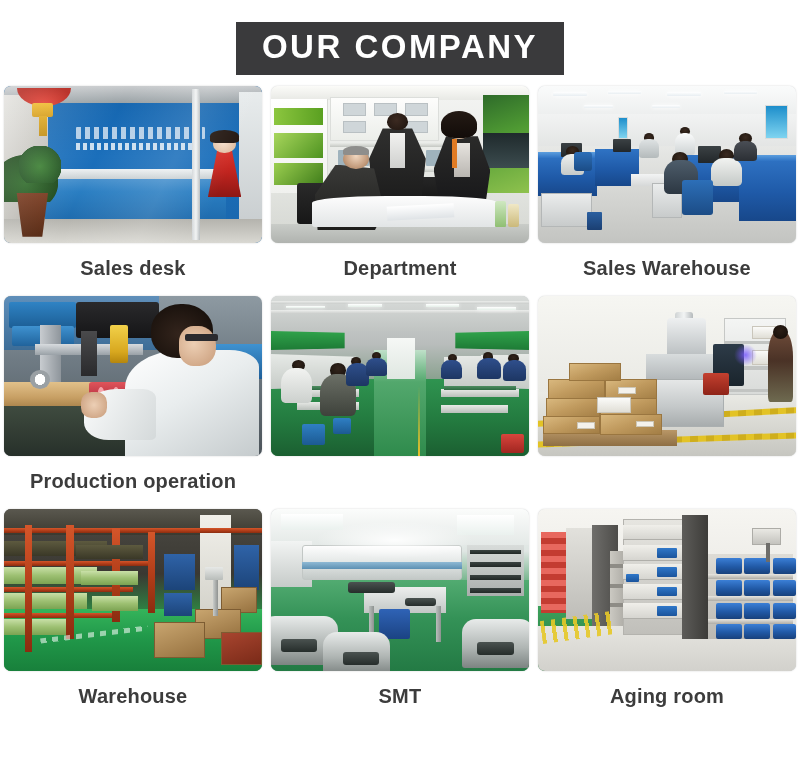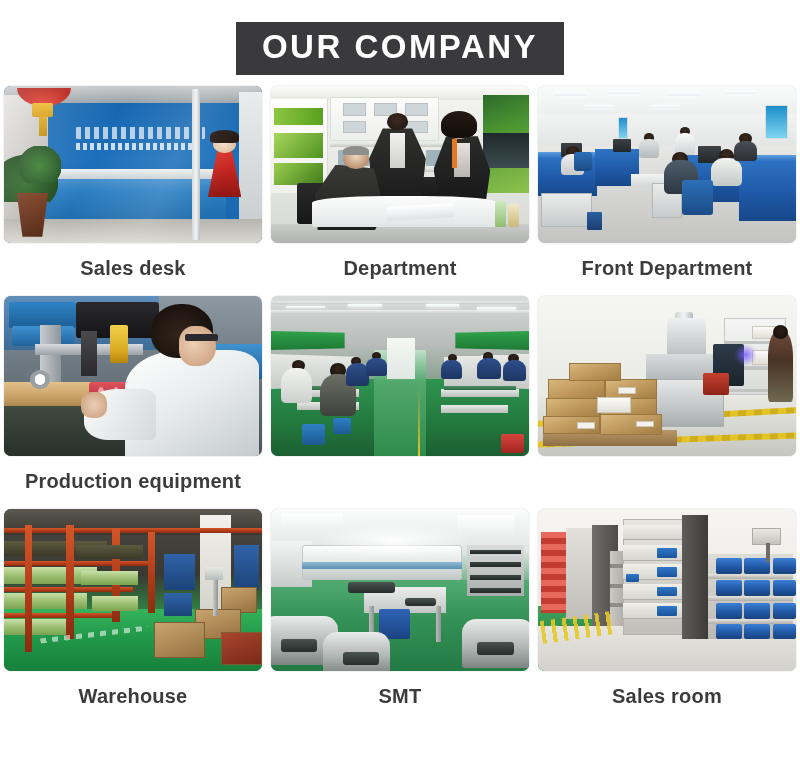--- a/index.html
+++ b/index.html
@@ -533,21 +533,21 @@
         <div class="layer sd-head" style="left:52%;top:42%;width:6%;height:9%;"></div>
         <div class="layer sd-person" style="left:49%;top:47%;width:13%;height:22%;"></div>
         <div class="layer sd-head" style="left:70%;top:40%;width:6%;height:9%;"></div>
         <div class="layer sd-person" style="left:67%;top:46%;width:12%;height:18%;background:linear-gradient(180deg,#f2f3f1,#c3c8c6);"></div>
         <div class="layer sd-head" style="left:78%;top:30%;width:5%;height:7%;"></div>
         <div class="layer sd-person" style="left:76%;top:35%;width:9%;height:13%;background:linear-gradient(180deg,#4a4e55,#2b2f34);"></div>
         <div class="layer sd-chair" style="left:56%;top:60%;width:12%;height:22%;"></div>
         <div class="layer sd-chair" style="left:14%;top:42%;width:7%;height:12%;"></div>
         <div class="layer sd-bin" style="left:19%;top:80%;width:6%;height:12%;"></div>
       </div>
-      <div class="caption">Front Department</div>
+      <div class="caption">Sales Warehouse</div>
     </div>
 
     <div class="cell cell-r2">
       <div class="photo">
         <div class="layer po-bg"></div>
         <div class="layer po-bgblue"></div>
         <div class="layer po-bins"></div>
         <div class="layer po-bins2"></div>
         <div class="layer po-right-bins"></div>
         <div class="layer po-mach-top"></div>
@@ -563,21 +563,21 @@
         <div class="layer po-traydot" style="left:42%;top:57%;"></div>
         <div class="layer po-traydot" style="left:48%;top:57%;"></div>
         <div class="layer po-traydot" style="left:54%;top:57%;"></div>
         <div class="layer po-worker-body"></div>
         <div class="layer po-arm2"></div>
         <div class="layer po-hand"></div>
         <div class="layer po-worker-head"></div>
         <div class="layer po-worker-face"></div>
         <div class="layer po-glasses"></div>
       </div>
-      <div class="caption">Production equipment</div>
+      <div class="caption">Production operation</div>
     </div>
 
     <div class="cell cell-r2">
       <div class="photo">
         <div class="layer ws-bg"></div>
         <div class="layer ws-ceil"></div>
         <div class="layer ws-beam" style="left:0;top:3%;width:100%;height:2%;"></div>
         <div class="layer ws-beam" style="left:0;top:9%;width:100%;height:2%;"></div>
         <div class="layer ws-tube" style="left:6%;top:6%;width:15%;height:1.6%;"></div>
         <div class="layer ws-tube" style="left:30%;top:5%;width:13%;height:1.6%;"></div>
@@ -759,17 +759,17 @@
         <div class="layer ag-blueunit" style="right:21%;top:58%;width:10%;height:10%;"></div>
         <div class="layer ag-blueunit" style="right:10%;top:58%;width:10%;height:10%;"></div>
         <div class="layer ag-blueunit" style="right:0%;top:58%;width:9%;height:10%;"></div>
         <div class="layer ag-blueunit" style="right:21%;top:71%;width:10%;height:9%;"></div>
         <div class="layer ag-blueunit" style="right:10%;top:71%;width:10%;height:9%;"></div>
         <div class="layer ag-blueunit" style="right:0%;top:71%;width:9%;height:9%;"></div>
         <div class="layer ag-ctrl"></div>
         <div class="layer ag-wire"></div>
         <div class="layer ag-dots"></div>
       </div>
-      <div class="caption">Sales room</div>
+      <div class="caption">Aging room</div>
     </div>
 
   </div>
 </div>
 
 </body></html>

